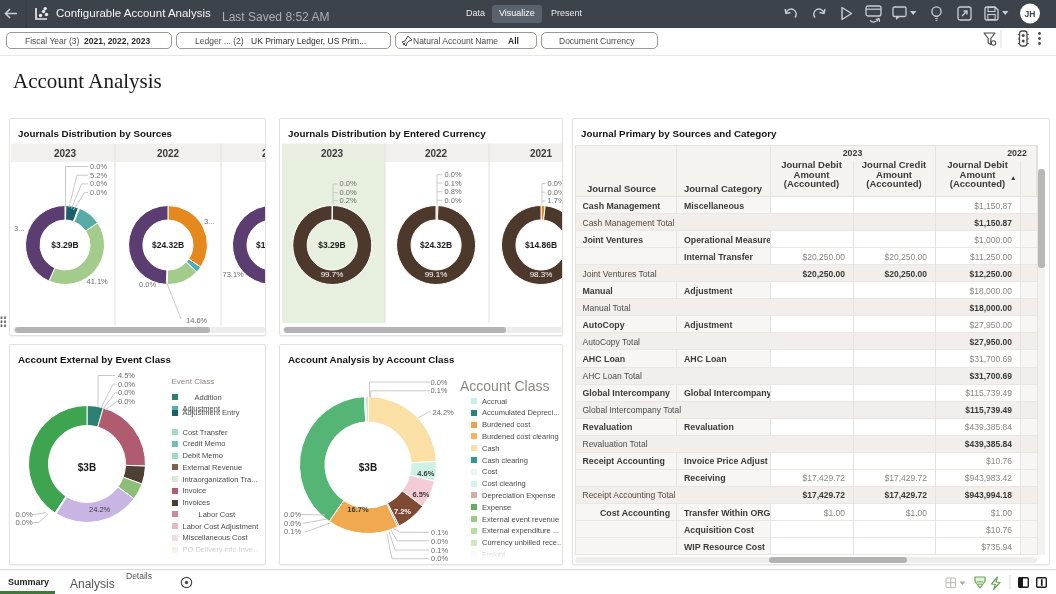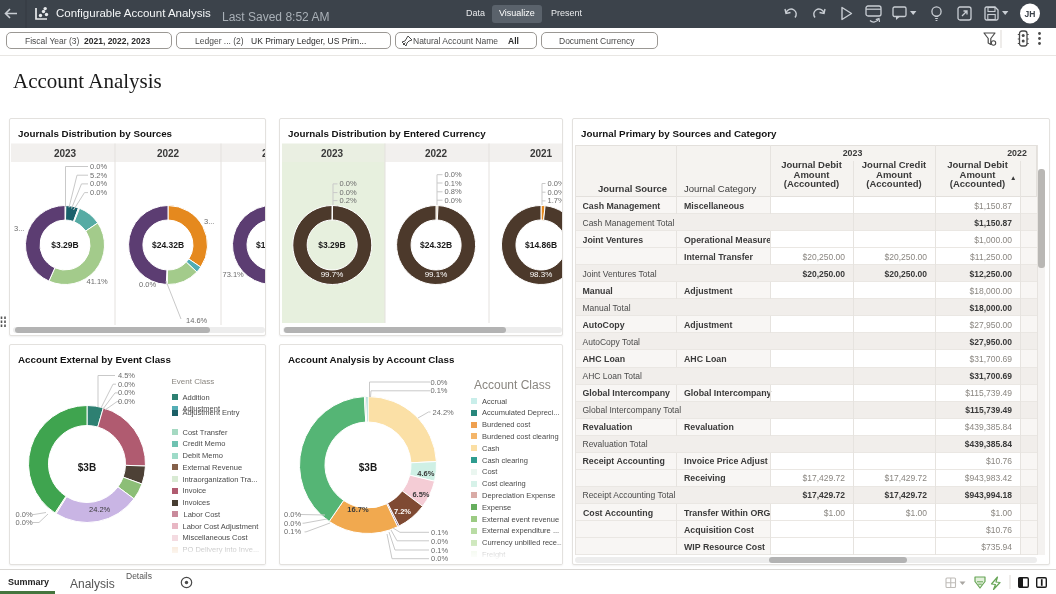--- a/index.html
+++ b/index.html
@@ -197,22 +197,22 @@
 
 <div class="panel" style="left:572px;top:118px;width:478px;height:447px">
   <div class="ptitle">Journal Primary by Sources and Category</div>
   <div style="position:absolute;left:1.5px;top:25.5px;width:462.5px;height:52.5px;background:#F5F3F0;border:1px solid #E3E0DC;box-sizing:border-box"></div>
     <div style="position:absolute;left:197px;top:28.5px;width:165px;text-align:center;font-size:8.8px;font-weight:bold;color:#3a3a3a">2023</div>
     <div style="position:absolute;left:362px;top:28.5px;width:164px;text-align:center;font-size:8.8px;font-weight:bold;color:#3a3a3a">2022</div>
     <div style="position:absolute;left:197px;top:41.0px;width:83px;text-align:center;font-size:9.5px;font-weight:bold;color:#3a3a3a;line-height:9.6px">Journal Debit<br>Amount<br>(Accounted)</div>
     <div style="position:absolute;left:280px;top:41.0px;width:82px;text-align:center;font-size:9.5px;font-weight:bold;color:#3a3a3a;line-height:9.6px">Journal Credit<br>Amount<br>(Accounted)</div>
     <div style="position:absolute;left:362px;top:41.0px;width:85px;text-align:center;font-size:9.5px;font-weight:bold;color:#3a3a3a;line-height:9.6px">Journal Debit<br>Amount<br>(Accounted)</div>
     <div style="position:absolute;left:437px;top:54.5px;font-size:6.5px;color:#3a3a3a">▲</div>
-    <div style="position:absolute;left:25px;top:63.5px;font-size:9.5px;font-weight:bold;color:#3a3a3a">Journal Source</div>
-    <div style="position:absolute;left:111px;top:63.5px;font-size:9.5px;font-weight:normal;color:#3a3a3a">Journal Category</div>
+    <div style="position:absolute;left:14px;top:63.5px;font-size:9.5px;font-weight:bold;color:#3a3a3a">Journal Source</div>
+    <div style="position:absolute;left:111px;top:63.5px;font-size:9.5px;font-weight:bold;color:#3a3a3a">Journal Category</div>
     <div style="position:absolute;left:1.5px;top:78.00px;width:195.5px;height:17.05px;background:#F8F6F4"></div>
     <div style="position:absolute;left:447px;top:78.00px;width:17px;height:17.05px;background:#F8F6F4"></div>
     <div style="position:absolute;left:1.5px;top:94.05px;width:462.5px;height:1px;background:#EAE7E3"></div>
     <div style="position:absolute;left:9.5px;top:81.60px;font-size:8.8px;font-weight:bold;color:#3a3a3a;white-space:nowrap;width:92.5px;overflow:hidden">Cash Management</div>
     <div style="position:absolute;left:111px;top:81.60px;font-size:8.8px;font-weight:bold;color:#3a3a3a;white-space:nowrap">Miscellaneous</div>
     <div style="position:absolute;left:362px;top:81.60px;width:77px;text-align:right;font-size:8.5px;color:#8a8680">$1,150.87</div>
     <div style="position:absolute;left:103px;top:78.00px;width:1px;height:17.05px;background:#E6E3DF"></div>
     <div style="position:absolute;left:197px;top:78.00px;width:1px;height:17.05px;background:#E6E3DF"></div>
     <div style="position:absolute;left:1.5px;top:95.05px;width:462.5px;height:17.05px;background:#F1EEEB"></div>
     <div style="position:absolute;left:1.5px;top:111.10px;width:462.5px;height:1px;background:#EAE7E3"></div>
@@ -320,21 +320,21 @@
     <div style="position:absolute;left:197px;top:350.80px;width:1px;height:17.05px;background:#E6E3DF"></div>
     <div style="position:absolute;left:1.5px;top:367.85px;width:462.5px;height:17.05px;background:#F1EEEB"></div>
     <div style="position:absolute;left:1.5px;top:383.90px;width:462.5px;height:1px;background:#EAE7E3"></div>
     <div style="position:absolute;left:9.5px;top:371.45px;font-size:8.5px;color:#4a4a4a;white-space:nowrap">Receipt Accounting Total</div>
     <div style="position:absolute;left:197px;top:371.45px;width:75px;text-align:right;font-size:8.5px;font-weight:bold;color:#3a3a3a">$17,429.72</div>
     <div style="position:absolute;left:280px;top:371.45px;width:74px;text-align:right;font-size:8.5px;font-weight:bold;color:#3a3a3a">$17,429.72</div>
     <div style="position:absolute;left:362px;top:371.45px;width:77px;text-align:right;font-size:8.5px;font-weight:bold;color:#3a3a3a">$943,994.18</div>
     <div style="position:absolute;left:1.5px;top:384.90px;width:195.5px;height:17.05px;background:#F8F6F4"></div>
     <div style="position:absolute;left:447px;top:384.90px;width:17px;height:17.05px;background:#F8F6F4"></div>
     <div style="position:absolute;left:1.5px;top:400.95px;width:462.5px;height:1px;background:#EAE7E3"></div>
-    <div style="position:absolute;left:10px;top:388.50px;font-size:8.8px;font-weight:bold;color:#3a3a3a;white-space:nowrap;width:92.5px;overflow:hidden">Cost Accounting</div>
+    <div style="position:absolute;left:27px;top:388.50px;font-size:8.8px;font-weight:bold;color:#3a3a3a;white-space:nowrap;width:92.5px;overflow:hidden">Cost Accounting</div>
     <div style="position:absolute;left:111px;top:388.50px;font-size:8.8px;font-weight:bold;color:#3a3a3a;white-space:nowrap">Transfer Within ORG</div>
     <div style="position:absolute;left:197px;top:388.50px;width:75px;text-align:right;font-size:8.5px;color:#8a8680">$1.00</div>
     <div style="position:absolute;left:280px;top:388.50px;width:74px;text-align:right;font-size:8.5px;color:#8a8680">$1.00</div>
     <div style="position:absolute;left:362px;top:388.50px;width:77px;text-align:right;font-size:8.5px;color:#8a8680">$1.00</div>
     <div style="position:absolute;left:103px;top:384.90px;width:1px;height:17.05px;background:#E6E3DF"></div>
     <div style="position:absolute;left:197px;top:384.90px;width:1px;height:17.05px;background:#E6E3DF"></div>
     <div style="position:absolute;left:1.5px;top:401.95px;width:195.5px;height:17.05px;background:#F8F6F4"></div>
     <div style="position:absolute;left:447px;top:401.95px;width:17px;height:17.05px;background:#F8F6F4"></div>
     <div style="position:absolute;left:1.5px;top:418.00px;width:462.5px;height:1px;background:#EAE7E3"></div>
     <div style="position:absolute;left:111px;top:405.55px;font-size:8.8px;font-weight:bold;color:#3a3a3a;white-space:nowrap">Acquisition Cost</div>
@@ -380,31 +380,31 @@
       <text x="125" y="50.4" font-size="7.5" fill="#6b6b6b" text-anchor="end" font-weight="normal" font-family="Liberation Sans, sans-serif">0.0%</text>
       <text x="125" y="59.1" font-size="7.5" fill="#6b6b6b" text-anchor="end" font-weight="normal" font-family="Liberation Sans, sans-serif">0.0%</text>
       <polyline points="36,167.5 24,169.5 22.5,169.5" fill="none" stroke="#c9c9c9" stroke-width="1"></polyline>
       <polyline points="38,169 29,177.5 22.5,177.5" fill="none" stroke="#c9c9c9" stroke-width="1"></polyline>
       <text x="5.5" y="171.5" font-size="7.5" fill="#6b6b6b" text-anchor="start" font-weight="normal" font-family="Liberation Sans, sans-serif">0.0%</text>
       <text x="5.5" y="180" font-size="7.5" fill="#6b6b6b" text-anchor="start" font-weight="normal" font-family="Liberation Sans, sans-serif">0.0%</text>
       <text x="79" y="166.5" font-size="7.5" fill="#3a3a3a" text-anchor="start" font-weight="normal" font-family="Liberation Sans, sans-serif">24.2%</text>
       <text x="77" y="126" font-size="10" fill="#1a1a1a" text-anchor="middle" font-weight="bold" font-family="Liberation Sans, sans-serif">$3B</text>
     </svg>
   <div style="position:absolute;left:161.5px;top:31.5px;font-size:8px;color:#8A8680;white-space:nowrap">Event Class</div>
-    <div style="position:absolute;left:161.5px;top:44.5px;white-space:nowrap;line-height:10px"><span style="display:inline-block;width:6px;height:6px;background:#2E8072;vertical-align:-0.5px"></span><span style="font-size:7.5px;color:#4a4a4a;margin-left:5px">Addition</span></div>
+    <div style="position:absolute;left:161.5px;top:44.5px;white-space:nowrap;line-height:10px"><span style="display:inline-block;width:6px;height:6px;background:#2E8072;vertical-align:-0.5px"></span><span style="font-size:7.5px;color:#4a4a4a;margin-left:17px">Addition</span></div>
     <div style="position:absolute;left:161.5px;top:56.2px;white-space:nowrap;line-height:10px"><span style="display:inline-block;width:6px;height:6px;background:#55AEB5;vertical-align:-0.5px"></span><span style="font-size:7.5px;color:#4a4a4a;margin-left:5px">Adjustment</span></div>
     <div style="position:absolute;left:161.5px;top:60px;white-space:nowrap;line-height:10px"><span style="display:inline-block;width:6px;height:6px;background:#1B5F66;vertical-align:-0.5px"></span><span style="font-size:7.5px;color:#4a4a4a;margin-left:5px">Adjustment Entry</span></div>
     <div style="position:absolute;left:161.5px;top:79.7px;white-space:nowrap;line-height:10px"><span style="display:inline-block;width:6px;height:6px;background:#A5D9C2;vertical-align:-0.5px"></span><span style="font-size:7.5px;color:#4a4a4a;margin-left:5px">Cost Transfer</span></div>
     <div style="position:absolute;left:161.5px;top:91.4px;white-space:nowrap;line-height:10px"><span style="display:inline-block;width:6px;height:6px;background:#6FC2B1;vertical-align:-0.5px"></span><span style="font-size:7.5px;color:#4a4a4a;margin-left:5px">Credit Memo</span></div>
     <div style="position:absolute;left:161.5px;top:103.2px;white-space:nowrap;line-height:10px"><span style="display:inline-block;width:6px;height:6px;background:#9EDBC8;vertical-align:-0.5px"></span><span style="font-size:7.5px;color:#4a4a4a;margin-left:5px">Debit Memo</span></div>
     <div style="position:absolute;left:161.5px;top:114.9px;white-space:nowrap;line-height:10px"><span style="display:inline-block;width:6px;height:6px;background:#84604A;vertical-align:-0.5px"></span><span style="font-size:7.5px;color:#4a4a4a;margin-left:5px">External Revenue</span></div>
     <div style="position:absolute;left:161.5px;top:126.6px;white-space:nowrap;line-height:10px"><span style="display:inline-block;width:6px;height:6px;background:#D8EAD3;vertical-align:-0.5px"></span><span style="font-size:7.5px;color:#4a4a4a;margin-left:5px">Intraorganization Tra...</span></div>
     <div style="position:absolute;left:161.5px;top:138.3px;white-space:nowrap;line-height:10px"><span style="display:inline-block;width:6px;height:6px;background:#B05B70;vertical-align:-0.5px"></span><span style="font-size:7.5px;color:#4a4a4a;margin-left:5px">Invoice</span></div>
     <div style="position:absolute;left:161.5px;top:150.1px;white-space:nowrap;line-height:10px"><span style="display:inline-block;width:6px;height:6px;background:#473D32;vertical-align:-0.5px"></span><span style="font-size:7.5px;color:#4a4a4a;margin-left:5px">Invoices</span></div>
-    <div style="position:absolute;left:161.5px;top:161.8px;white-space:nowrap;line-height:10px"><span style="display:inline-block;width:6px;height:6px;background:#C98A9B;vertical-align:-0.5px"></span><span style="font-size:7.5px;color:#4a4a4a;margin-left:6px">Labor Cost</span></div>
+    <div style="position:absolute;left:161.5px;top:161.8px;white-space:nowrap;line-height:10px"><span style="display:inline-block;width:6px;height:6px;background:#C98A9B;vertical-align:-0.5px"></span><span style="font-size:7.5px;color:#4a4a4a;margin-left:21px">Labor Cost</span></div>
     <div style="position:absolute;left:161.5px;top:173.5px;white-space:nowrap;line-height:10px"><span style="display:inline-block;width:6px;height:6px;background:#E8B7C4;vertical-align:-0.5px"></span><span style="font-size:7.5px;color:#4a4a4a;margin-left:5px">Labor Cost Adjustment</span></div>
     <div style="position:absolute;left:161.5px;top:185.3px;white-space:nowrap;line-height:10px"><span style="display:inline-block;width:6px;height:6px;background:#F4DBE1;vertical-align:-0.5px"></span><span style="font-size:7.5px;color:#4a4a4a;margin-left:5px">Miscellaneous Cost</span></div>
     <div style="position:absolute;left:161.5px;top:197.0px;opacity:.5;white-space:nowrap;line-height:10px"><span style="display:inline-block;width:6px;height:6px;background:#F0C9A2;vertical-align:-0.5px"></span><span style="font-size:7.5px;color:#4a4a4a;margin-left:5px">PO Delivery into Inve...</span></div>
   <div style="position:absolute;left:160px;top:196px;width:95px;height:25px;background:linear-gradient(rgba(255,255,255,0),#fff 75%)"></div>
 </div>
 
 <div class="panel" style="left:279px;top:344px;width:284px;height:221px">
   <div class="ptitle">Account Analysis by Account Class</div>
   <svg width="284" height="221" viewBox="0 0 284 221" style="position:absolute;left:0;top:0">
       <path d="M88.00,51.50 A68.5,68.5 0 0 1 156.41,116.53 L130.94,117.82 A43,43 0 0 0 88.00,77.00 Z" fill="#FBE0A6" stroke="#fff" stroke-width="1.0"></path>
@@ -435,21 +435,21 @@
       <polyline points="113,183 120,187.3 149,187.3" fill="none" stroke="#c9c9c9" stroke-width="1"></polyline>
       <polyline points="111,185 117,195.8 149,195.8" fill="none" stroke="#c9c9c9" stroke-width="1"></polyline>
       <polyline points="109,187 115,205 149,205" fill="none" stroke="#c9c9c9" stroke-width="1"></polyline>
       <polyline points="107,189 112,213.7 149,213.7" fill="none" stroke="#c9c9c9" stroke-width="1"></polyline>
       <text x="151" y="190" font-size="7.5" fill="#6b6b6b" text-anchor="start" font-weight="normal" font-family="Liberation Sans, sans-serif">0.1%</text>
       <text x="151" y="198.5" font-size="7.5" fill="#6b6b6b" text-anchor="start" font-weight="normal" font-family="Liberation Sans, sans-serif">0.0%</text>
       <text x="151" y="207.5" font-size="7.5" fill="#6b6b6b" text-anchor="start" font-weight="normal" font-family="Liberation Sans, sans-serif">0.1%</text>
       <text x="151" y="216.2" font-size="7.5" fill="#6b6b6b" text-anchor="start" font-weight="normal" font-family="Liberation Sans, sans-serif">0.0%</text>
       <text x="88" y="125.5" font-size="10" fill="#1a1a1a" text-anchor="middle" font-weight="bold" font-family="Liberation Sans, sans-serif">$3B</text>
     </svg>
-  <div style="position:absolute;left:194px;top:33px;font-size:12px;color:#8A8680;white-space:nowrap">Account Class</div>
+  <div style="position:absolute;left:180px;top:33px;font-size:14px;color:#8A8680;white-space:nowrap">Account Class</div>
     <div style="position:absolute;left:191px;top:48.5px;white-space:nowrap;line-height:10px"><span style="display:inline-block;width:6px;height:6px;background:#C9EEEA;vertical-align:-0.5px"></span><span style="font-size:7.5px;color:#4a4a4a;margin-left:5px">Accrual</span></div>
     <div style="position:absolute;left:191px;top:60.3px;white-space:nowrap;line-height:10px"><span style="display:inline-block;width:6px;height:6px;background:#27867B;vertical-align:-0.5px"></span><span style="font-size:7.5px;color:#4a4a4a;margin-left:5px">Accumulated Depreci...</span></div>
     <div style="position:absolute;left:191px;top:72.1px;white-space:nowrap;line-height:10px"><span style="display:inline-block;width:6px;height:6px;background:#EFA050;vertical-align:-0.5px"></span><span style="font-size:7.5px;color:#4a4a4a;margin-left:5px">Burdened cost</span></div>
     <div style="position:absolute;left:191px;top:83.9px;white-space:nowrap;line-height:10px"><span style="display:inline-block;width:6px;height:6px;background:#F4B569;vertical-align:-0.5px"></span><span style="font-size:7.5px;color:#4a4a4a;margin-left:5px">Burdened cost clearing</span></div>
     <div style="position:absolute;left:191px;top:95.7px;white-space:nowrap;line-height:10px"><span style="display:inline-block;width:6px;height:6px;background:#FBDFA4;vertical-align:-0.5px"></span><span style="font-size:7.5px;color:#4a4a4a;margin-left:5px">Cash</span></div>
     <div style="position:absolute;left:191px;top:107.5px;white-space:nowrap;line-height:10px"><span style="display:inline-block;width:6px;height:6px;background:#2E9C8F;vertical-align:-0.5px"></span><span style="font-size:7.5px;color:#4a4a4a;margin-left:5px">Cash clearing</span></div>
     <div style="position:absolute;left:191px;top:119.3px;white-space:nowrap;line-height:10px"><span style="display:inline-block;width:6px;height:6px;background:#EAF6F0;vertical-align:-0.5px"></span><span style="font-size:7.5px;color:#4a4a4a;margin-left:5px">Cost</span></div>
     <div style="position:absolute;left:191px;top:131.1px;white-space:nowrap;line-height:10px"><span style="display:inline-block;width:6px;height:6px;background:#D7F2E9;vertical-align:-0.5px"></span><span style="font-size:7.5px;color:#4a4a4a;margin-left:5px">Cost clearing</span></div>
     <div style="position:absolute;left:191px;top:142.9px;white-space:nowrap;line-height:10px"><span style="display:inline-block;width:6px;height:6px;background:#D9ABA6;vertical-align:-0.5px"></span><span style="font-size:7.5px;color:#4a4a4a;margin-left:5px">Depreciation Expense</span></div>
     <div style="position:absolute;left:191px;top:154.7px;white-space:nowrap;line-height:10px"><span style="display:inline-block;width:6px;height:6px;background:#66AE5E;vertical-align:-0.5px"></span><span style="font-size:7.5px;color:#4a4a4a;margin-left:5px">Expense</span></div>

